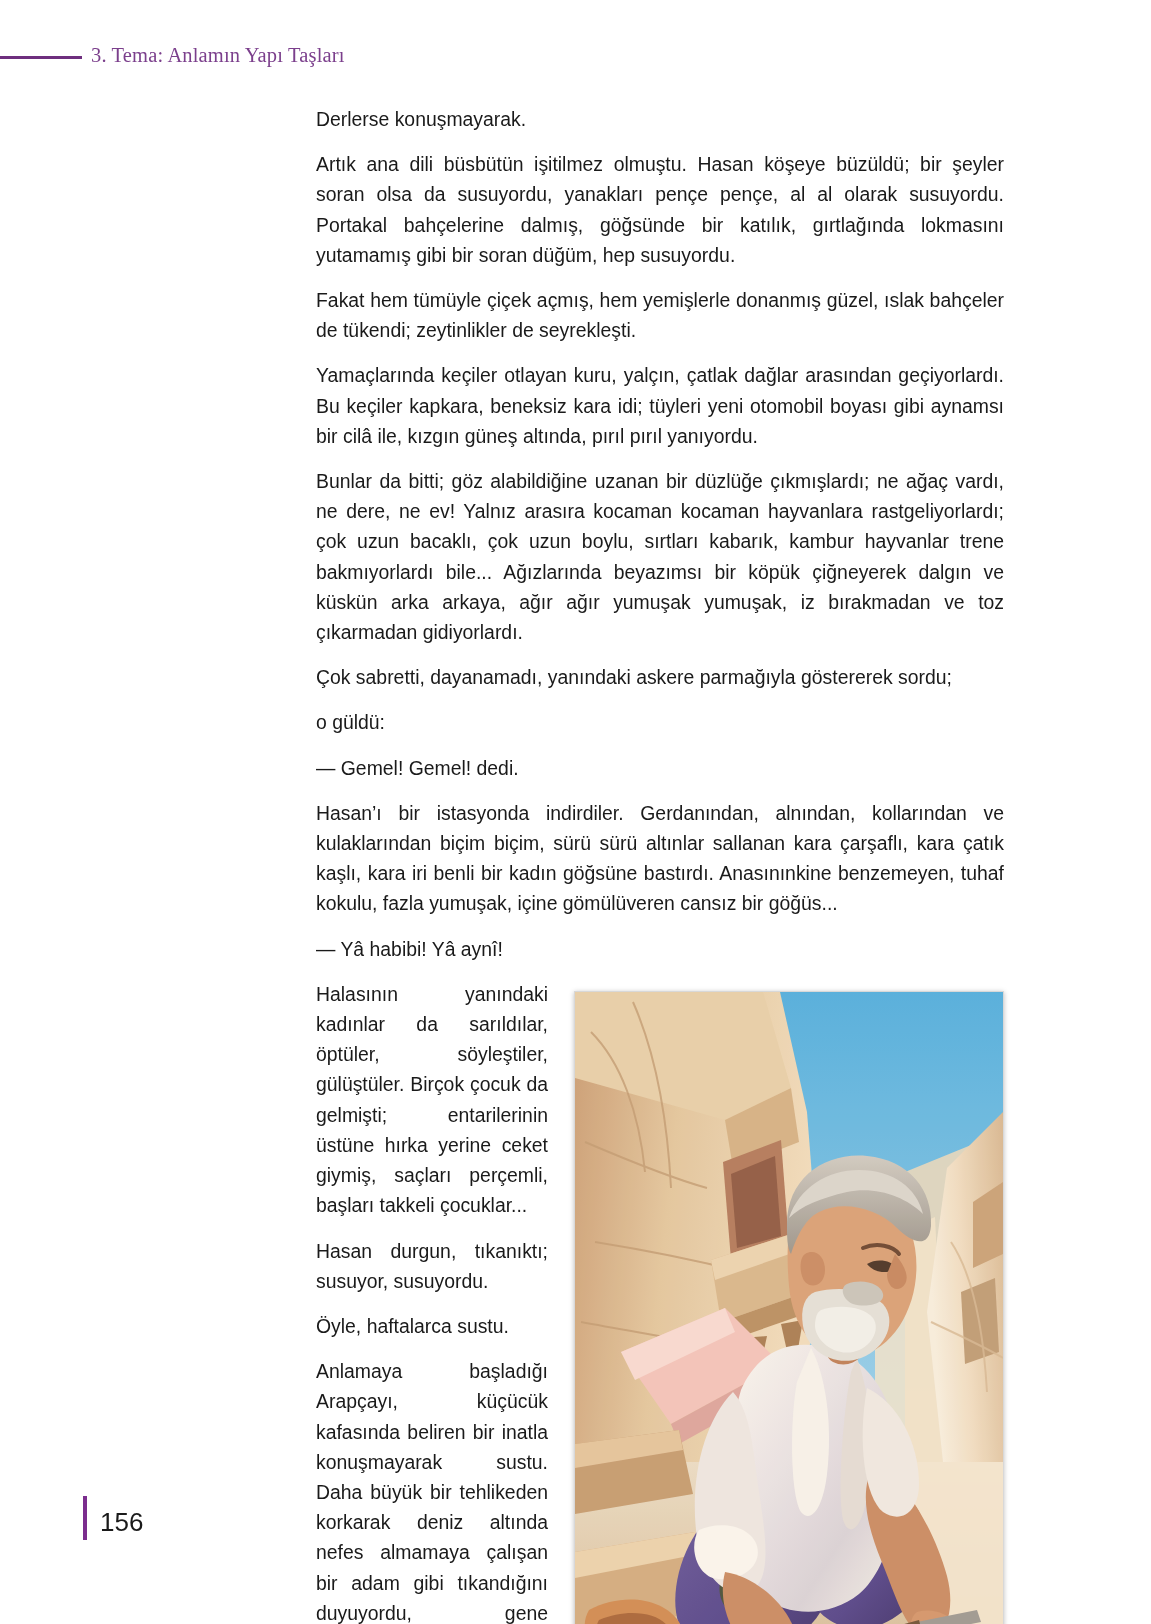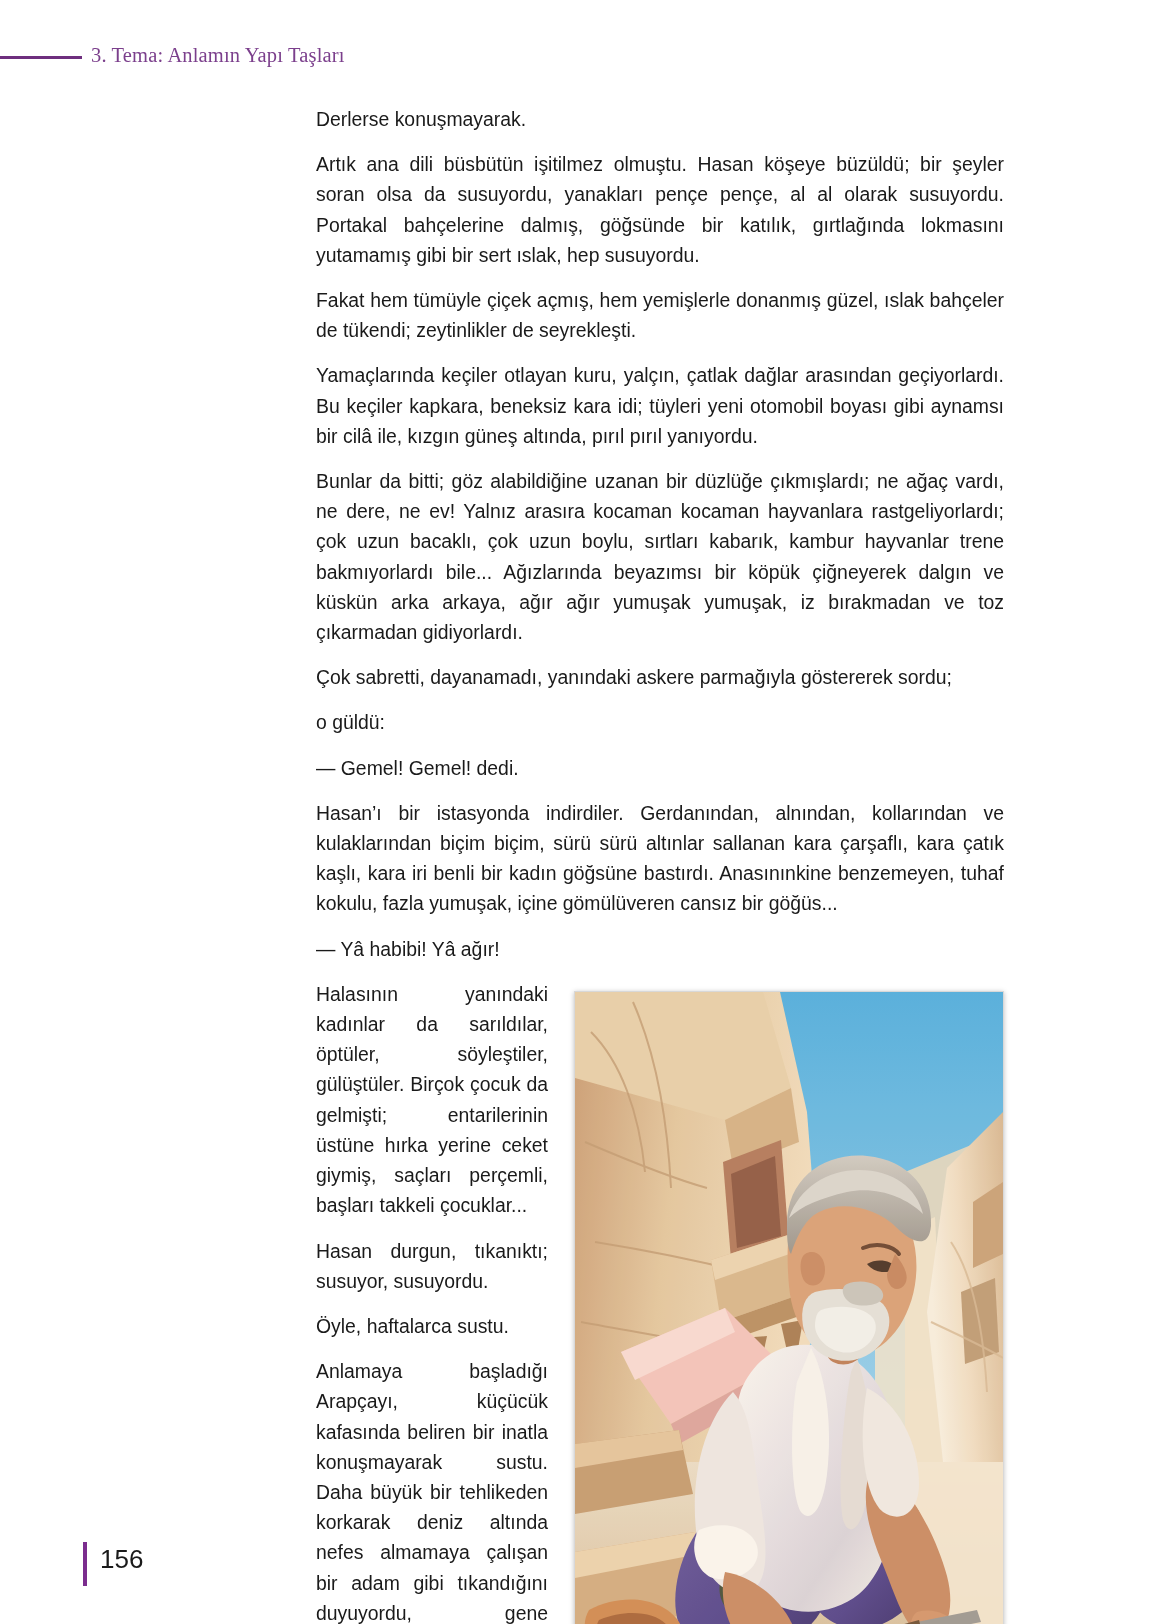--- a/index.html
+++ b/index.html
@@ -73,22 +73,23 @@
   .figure svg {
     display: block;
     width: 100%;
     height: 100%;
   }
 
   
   .folio {
     position: absolute;
     left: 83px;
-    top: 1542px;
+    top: 1496px;
     display: flex;
+    align-items: center;
   }
   .folio-bar {
     width: 4px;
     height: 44px;
     background: #7B2D8E;
     margin-right: 13px;
   }
   .folio-num {
     font-size: 26px;
     color: #1a1a1a;
@@ -103,29 +104,29 @@
 <div class="page">
 
   <div class="header">
     <div class="header-rule"></div>
     <div class="header-title">3. Tema: Anlamın Yapı Taşları</div>
   </div>
 
   <div class="content">
 
     <p>Derlerse konuşmayarak.</p>
-    <p>Artık ana dili büsbütün işitilmez olmuştu. Hasan köşeye büzüldü; bir şeyler soran olsa da susuyordu, yanakları pençe pençe, al al olarak susuyordu. Portakal bahçelerine dalmış, göğsünde bir katılık, gırtlağında lokmasını yutamamış gibi bir sert ıslak, hep susuyordu.</p>
+    <p>Artık ana dili büsbütün işitilmez olmuştu. Hasan köşeye büzüldü; bir şeyler soran olsa da susuyordu, yanakları pençe pençe, al al olarak susuyordu. Portakal bahçelerine dalmış, göğsünde bir katılık, gırtlağında lokmasını yutamamış gibi bir soran düğüm, hep susuyordu.</p>
     <p>Fakat hem tümüyle çiçek açmış, hem yemişlerle donanmış güzel, ıslak bahçeler de tükendi; zeytinlikler de seyrekleşti.</p>
     <p>Yamaçlarında keçiler otlayan kuru, yalçın, çatlak dağlar arasından geçiyorlardı. Bu keçiler kapkara, beneksiz kara idi; tüyleri yeni otomobil boyası gibi aynamsı bir cilâ ile, kızgın güneş altında, pırıl pırıl yanıyordu.</p>
     <p>Bunlar da bitti; göz alabildiğine uzanan bir düzlüğe çıkmışlardı; ne ağaç vardı, ne dere, ne ev! Yalnız arasıra kocaman kocaman hayvanlara rastgeliyorlardı; çok uzun bacaklı, çok uzun boylu, sırtları kabarık, kambur hayvanlar trene bakmıyorlardı bile... Ağızlarında beyazımsı bir köpük çiğneyerek dalgın ve küskün arka arkaya, ağır ağır yumuşak yumuşak, iz bırakmadan ve toz çıkarmadan gidiyorlardı.</p>
     <p>Çok sabretti, dayanamadı, yanındaki askere parmağıyla göstererek sordu;</p>
     <p>o güldü:</p>
     <p>— Gemel! Gemel! dedi.</p>
     <p>Hasan’ı bir istasyonda indirdiler. Gerdanından, alnından, kollarından ve kulaklarından biçim biçim, sürü sürü altınlar sallanan kara çarşaflı, kara çatık kaşlı, kara iri benli bir kadın göğsüne bastırdı. Anasınınkine benzemeyen, tuhaf kokulu, fazla yumuşak, içine gömülüveren cansız bir göğüs...</p>
-    <p>— Yâ habibi! Yâ ağır!</p>
+    <p>— Yâ habibi! Yâ aynî!</p>
 
     <figure class="figure">
       <svg viewBox="0 0 428 690" preserveAspectRatio="none">
         <defs>
           <linearGradient id="sky" x1="0" y1="0" x2="0" y2="1">
             <stop offset="0%" stop-color="#4FAEE0"></stop>
             <stop offset="55%" stop-color="#8FCCEB"></stop>
             <stop offset="100%" stop-color="#DCE9E4"></stop>
           </linearGradient>
           <linearGradient id="wallL" x1="0" y1="0" x2="1" y2="0.2">

